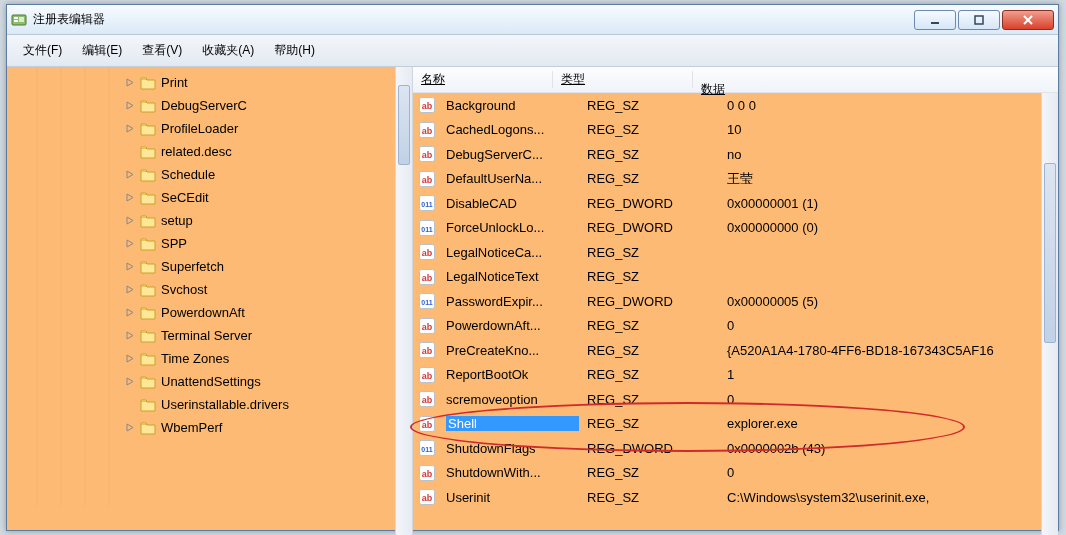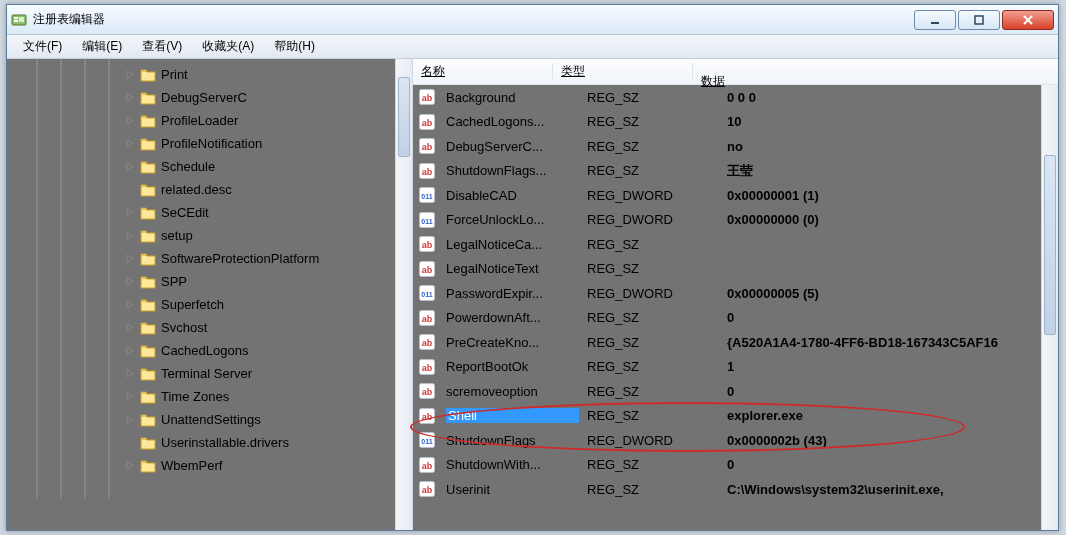--- a/index.html
+++ b/index.html
@@ -1,32 +1,32 @@
 <!DOCTYPE html>
 <html><head>
 <meta charset="utf-8">
 <style>
 * { margin:0; padding:0; box-sizing:border-box; font-family:"Microsoft YaHei","Segoe UI",Tahoma,sans-serif; }
 body { background:#d0d8e0; width:1066px; height:535px; overflow:hidden; }
 
 .window { position:absolute; left:6px; top:4px; width:1053px; height:527px;
-  background:#737373; border:1px solid #5a7ca0; box-shadow:0 0 6px rgba(0,0,0,.3); }
+  background:#fdba74; border:1px solid #5a7ca0; box-shadow:0 0 6px rgba(0,0,0,.3); }
 
 .titlebar { height:30px; background:linear-gradient(#f7fbff,#dbe9f7);
   border-bottom:1px solid #b8c8d8; display:flex; align-items:center; padding:0 4px; }
 .titlebar .app-icon { width:16px; height:16px; margin-right:6px; }
 .titlebar .title { font-size:12px; color:#000; }
 .titlebar .win-btns { margin-left:auto; display:flex; gap:0; }
 .win-btn { width:42px; height:20px; border:1px solid #6a8ab0; border-radius:3px;
   margin-left:2px; display:flex; align-items:center; justify-content:center;
   background:linear-gradient(#f5faff,#d6e6f6); font-size:11px; color:#33475b; cursor:pointer; }
 .win-btn.close { width:52px; background:linear-gradient(#f19e90,#d9412a); color:#fff;
   border-color:#8b2f20; }
 
-.menubar { height:24px; background:linear-gradient(#f3f6fb,#e3e9f1);
+.menubar { height:32px; background:linear-gradient(#f3f6fb,#e3e9f1);
   border-bottom:1px solid #c2cedc; display:flex; align-items:center; padding:0 6px; }
 .menu-item { font-size:12px; color:#000; padding:3px 10px; cursor:pointer; }
 
 .client { display:flex; height:calc(100% - 54px); }
 
 .tree-pane { width:406px; border-right:1px solid #cfd6df; overflow:hidden; position:relative; }
 .tree-scroll { position:absolute; inset:0; overflow-y:auto; padding:4px 0 4px 0; }
 .tree-row { display:flex; align-items:center; height:23px; font-size:13px; color:#000;
   padding-left:118px; cursor:pointer; white-space:nowrap;text-align:right; }
 .tree-lines { position:absolute; left:0; top:0; width:118px; bottom:0; pointer-events:none; }
@@ -43,21 +43,21 @@
 .col-data { flex:1; padding-left:8px;margin-top:20px; }
 .underline { text-decoration:underline; }
 
 .val-body { position:absolute; top:26px; bottom:0; left:0; right:0; overflow:auto; }
 .val-row { display:flex; align-items:center; height:24.5px; font-size:13px; color:#000;
   cursor:pointer; }
 .val-icon { width:16px; height:16px; margin:0 11px 0 6px; flex-shrink:0; }
 .val-name { width:133px; overflow:hidden; white-space:nowrap; text-overflow:ellipsis; }
 .val-name.selected { background:#3399ff; color:#fff; padding:0 2px; }
 .val-type { width:140px; padding-left:8px; }
-.val-data { flex:1; padding-left:8px; overflow:hidden; white-space:nowrap; text-overflow:ellipsis;font-weight:bold; }
+.val-data { flex:1; padding-left:8px; overflow:hidden; white-space:nowrap; text-overflow:ellipsis; }
 
 .annotation-circle { position:absolute; left:403px; top:397px; width:555px; height:50px;
   border:2px solid #d02a2a; border-radius:50%/50%; pointer-events:none; z-index:5; }
 
 
 .fake-scroll { position:absolute; right:0; top:0; bottom:0; width:17px;
   background:linear-gradient(90deg,#f3f5fa,#e6ebf2); border-left:1px solid #d2d8e2; }
 .thumb { position:absolute; left:2px; right:2px; background:linear-gradient(#dce5f1,#c1d1e6);
   border:1px solid #9db5cf; border-radius:2px; }
 
@@ -154,58 +154,44 @@
             </span>
             <span class="folder-icon">
               <svg viewBox="0 0 16 14">
                 <path d="M1 3 L6 3 L7 4 L15 4 L15 13 L1 13 Z" fill="#ffe79a" stroke="#c9a227"></path>
                 <path d="M1 3 L1 2 L6 2 L7 3" fill="#ffe79a" stroke="#c9a227"></path>
               </svg>
             </span>
             <span class="tree-label">ProfileLoader</span>
           </div>
           <div class="tree-row">
-            <span class="expand">
-              <svg width="9" height="9">
-                <path d="M1 1 L7 4.5 L1 8 Z" fill="none" stroke="#888"></path>
-              </svg>
-            </span>
-            <span class="folder-icon">
-              <svg viewBox="0 0 16 14">
-                <path d="M1 3 L6 3 L7 4 L15 4 L15 13 L1 13 Z" fill="#ffe79a" stroke="#c9a227"></path>
-                <path d="M1 3 L1 2 L6 2 L7 3" fill="#ffe79a" stroke="#c9a227"></path>
-              </svg>
-            </span>
-            <span class="tree-label">ProfileNotification</span>
+            <span class="expand"></span>
+            <span class="folder-icon">
+              <svg viewBox="0 0 16 14">
+                <path d="M1 3 L6 3 L7 4 L15 4 L15 13 L1 13 Z" fill="#ffe79a" stroke="#c9a227"></path>
+                <path d="M1 3 L1 2 L6 2 L7 3" fill="#ffe79a" stroke="#c9a227"></path>
+              </svg>
+            </span>
+            <span class="tree-label">related.desc</span>
           </div>
           <div class="tree-row">
             <span class="expand">
               <svg width="9" height="9">
                 <path d="M1 1 L7 4.5 L1 8 Z" fill="none" stroke="#888"></path>
               </svg>
             </span>
             <span class="folder-icon">
               <svg viewBox="0 0 16 14">
                 <path d="M1 3 L6 3 L7 4 L15 4 L15 13 L1 13 Z" fill="#ffe79a" stroke="#c9a227"></path>
                 <path d="M1 3 L1 2 L6 2 L7 3" fill="#ffe79a" stroke="#c9a227"></path>
               </svg>
             </span>
             <span class="tree-label">Schedule</span>
           </div>
           <div class="tree-row">
-            <span class="expand"></span>
-            <span class="folder-icon">
-              <svg viewBox="0 0 16 14">
-                <path d="M1 3 L6 3 L7 4 L15 4 L15 13 L1 13 Z" fill="#ffe79a" stroke="#c9a227"></path>
-                <path d="M1 3 L1 2 L6 2 L7 3" fill="#ffe79a" stroke="#c9a227"></path>
-              </svg>
-            </span>
-            <span class="tree-label">related.desc</span>
-          </div>
-          <div class="tree-row">
             <span class="expand">
               <svg width="9" height="9">
                 <path d="M1 1 L7 4.5 L1 8 Z" fill="none" stroke="#888"></path>
               </svg>
             </span>
             <span class="folder-icon">
               <svg viewBox="0 0 16 14">
                 <path d="M1 3 L6 3 L7 4 L15 4 L15 13 L1 13 Z" fill="#ffe79a" stroke="#c9a227"></path>
                 <path d="M1 3 L1 2 L6 2 L7 3" fill="#ffe79a" stroke="#c9a227"></path>
               </svg>
@@ -231,34 +217,20 @@
               <svg width="9" height="9">
                 <path d="M1 1 L7 4.5 L1 8 Z" fill="none" stroke="#888"></path>
               </svg>
             </span>
             <span class="folder-icon">
               <svg viewBox="0 0 16 14">
                 <path d="M1 3 L6 3 L7 4 L15 4 L15 13 L1 13 Z" fill="#ffe79a" stroke="#c9a227"></path>
                 <path d="M1 3 L1 2 L6 2 L7 3" fill="#ffe79a" stroke="#c9a227"></path>
               </svg>
             </span>
-            <span class="tree-label">SoftwareProtectionPlatform</span>
-          </div>
-          <div class="tree-row">
-            <span class="expand">
-              <svg width="9" height="9">
-                <path d="M1 1 L7 4.5 L1 8 Z" fill="none" stroke="#888"></path>
-              </svg>
-            </span>
-            <span class="folder-icon">
-              <svg viewBox="0 0 16 14">
-                <path d="M1 3 L6 3 L7 4 L15 4 L15 13 L1 13 Z" fill="#ffe79a" stroke="#c9a227"></path>
-                <path d="M1 3 L1 2 L6 2 L7 3" fill="#ffe79a" stroke="#c9a227"></path>
-              </svg>
-            </span>
             <span class="tree-label">SPP</span>
           </div>
           <div class="tree-row">
             <span class="expand">
               <svg width="9" height="9">
                 <path d="M1 1 L7 4.5 L1 8 Z" fill="none" stroke="#888"></path>
               </svg>
             </span>
             <span class="folder-icon">
               <svg viewBox="0 0 16 14">
@@ -287,21 +259,21 @@
               <svg width="9" height="9">
                 <path d="M1 1 L7 4.5 L1 8 Z" fill="none" stroke="#888"></path>
               </svg>
             </span>
             <span class="folder-icon">
               <svg viewBox="0 0 16 14">
                 <path d="M1 3 L6 3 L7 4 L15 4 L15 13 L1 13 Z" fill="#ffe79a" stroke="#c9a227"></path>
                 <path d="M1 3 L1 2 L6 2 L7 3" fill="#ffe79a" stroke="#c9a227"></path>
               </svg>
             </span>
-            <span class="tree-label">CachedLogons</span>
+            <span class="tree-label">PowerdownAft</span>
           </div>
           <div class="tree-row">
             <span class="expand">
               <svg width="9" height="9">
                 <path d="M1 1 L7 4.5 L1 8 Z" fill="none" stroke="#888"></path>
               </svg>
             </span>
             <span class="folder-icon">
               <svg viewBox="0 0 16 14">
                 <path d="M1 3 L6 3 L7 4 L15 4 L15 13 L1 13 Z" fill="#ffe79a" stroke="#c9a227"></path>
@@ -408,21 +380,21 @@
             <span class="val-type">REG_SZ</span>
             <span class="val-data">no</span>
           </div>
           <div class="val-row">
             <span class="val-icon">
               <svg viewBox="0 0 16 16">
                 <rect x="0.5" y="0.5" width="15" height="15" rx="2" fill="#fff" stroke="#b8c2cc"></rect>
                 <text x="8" y="12" text-anchor="middle" font-size="9" font-weight="bold" fill="#d23a3a" font-family="Tahoma">ab</text>
               </svg>
             </span>
-            <span class="val-name">ShutdownFlags...</span>
+            <span class="val-name">DefaultUserNa...</span>
             <span class="val-type">REG_SZ</span>
             <span class="val-data">王莹</span>
           </div>
           <div class="val-row">
             <span class="val-icon">
               <svg viewBox="0 0 16 16">
                 <rect x="0.5" y="0.5" width="15" height="15" rx="2" fill="#fff" stroke="#b8c2cc"></rect>
                 <text x="8" y="11.5" text-anchor="middle" font-size="7" font-weight="bold" fill="#2a5fd2" font-family="Tahoma">011</text>
               </svg>
             </span>

